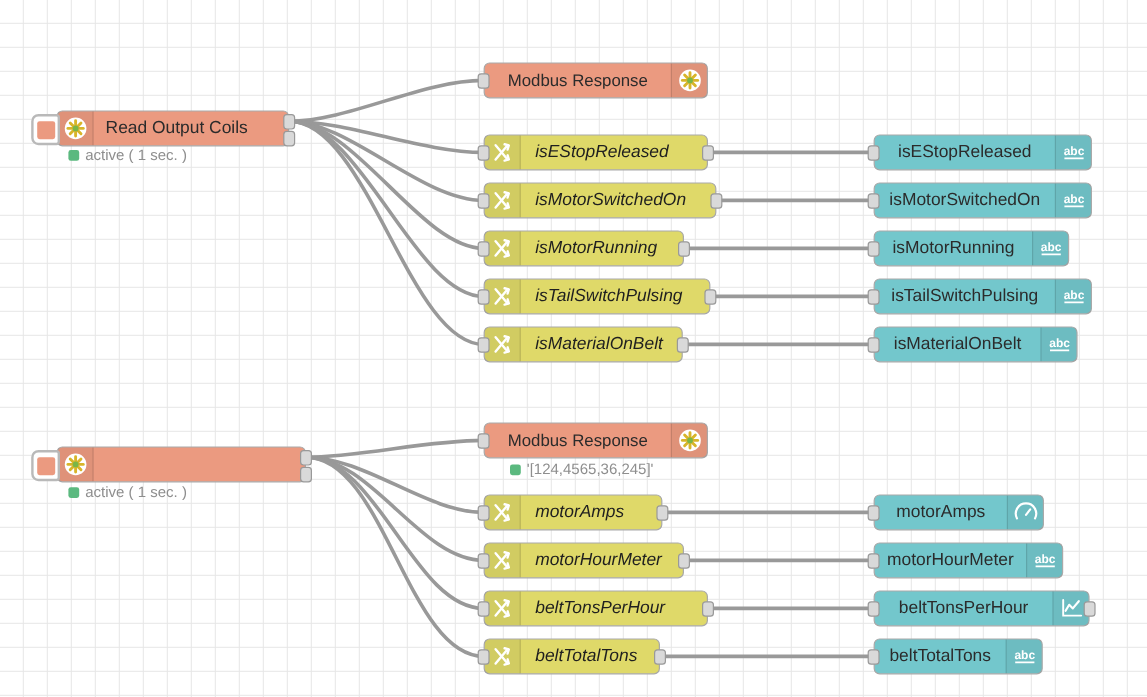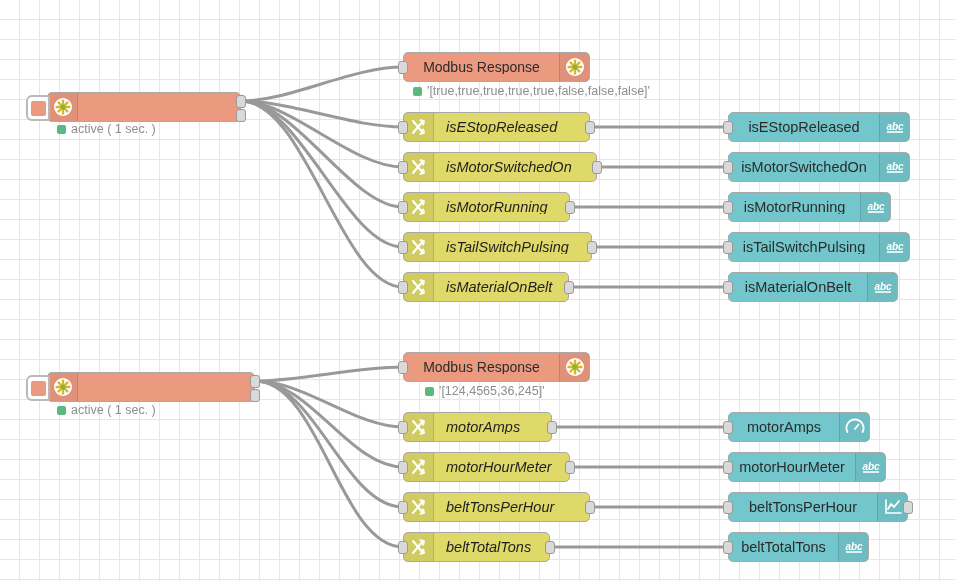--- a/index.html
+++ b/index.html
@@ -59,21 +59,20 @@
   .n-change .label{
     justify-content:flex-start;padding-left:12px;
     font-style:italic;font-size:14.5px;color:#1f1f1f;
   }
 
   
   .n-ui{background:#73c7cc;}
   .n-ui .icon-box{
     border-left:1px solid rgba(0,0,0,.12);
     background:rgba(0,0,0,.05);
-    font-style:italic;
   }
   .n-ui .label{justify-content:center;font-size:14.5px;}
 
   
   .port{
     position:absolute;width:10px;height:13px;
     background:#d9d9d9;border:1px solid #999;border-radius:3px;
     box-sizing:border-box;
   }
   .port.in{left:-6px;}
@@ -148,20 +147,21 @@
         <circle cx="10" cy="10" r="9" fill="#ffffff"></circle>
         <g stroke="#d8b52a" stroke-width="2.4" stroke-linecap="round">
           <line x1="10" y1="3.6" x2="10" y2="16.4"></line>
           <line x1="3.6" y1="10" x2="16.4" y2="10"></line>
           <line x1="5.5" y1="5.5" x2="14.5" y2="14.5"></line>
           <line x1="14.5" y1="5.5" x2="5.5" y2="14.5"></line>
         </g>
         <circle cx="10" cy="10" r="2.4" fill="#7ab648"></circle>
       </svg>
     </div>
+    <div class="label">Read Output Coils</div>
     <div class="port out" style="top:2px;"></div>
     <div class="port out" style="top:16px;"></div>
   </div>
   <div class="status" style="left:57px;top:122px;">
     <span class="dot"></span>
     <span>active ( 1 sec. )</span>
   </div>
 
   <div class="node n-resp" style="left:403px;top:52px;width:187px;">
     <div class="port in" style="top:8px;"></div>
@@ -172,24 +172,20 @@
         <g stroke="#d8b52a" stroke-width="2.4" stroke-linecap="round">
           <line x1="10" y1="3.6" x2="10" y2="16.4"></line>
           <line x1="3.6" y1="10" x2="16.4" y2="10"></line>
           <line x1="5.5" y1="5.5" x2="14.5" y2="14.5"></line>
           <line x1="14.5" y1="5.5" x2="5.5" y2="14.5"></line>
         </g>
         <circle cx="10" cy="10" r="2.4" fill="#7ab648"></circle>
       </svg>
     </div>
   </div>
-  <div class="status" style="left:413px;top:84px;">
-    <span class="dot"></span>
-    <span>'[true,true,true,true,true,false,false,false]'</span>
-  </div>
 
   <div class="node n-change" style="left:403px;top:112px;width:187px;">
     <div class="port in" style="top:8px;"></div>
     <div class="icon-box">
       <svg class="glyph" width="20" height="20" viewBox="0 0 20 20">
         <g stroke="#ffffff" stroke-width="2" fill="none" stroke-linecap="round" stroke-linejoin="round">
           <path d="M4,4 L14,16"></path>
             <path d="M14,4 L4,16"></path>
           <path d="M11.5,3.2 L15,4.2 L14,7.6"></path>
           <path d="M11.5,16.8 L15,15.8 L14,12.4"></path>

